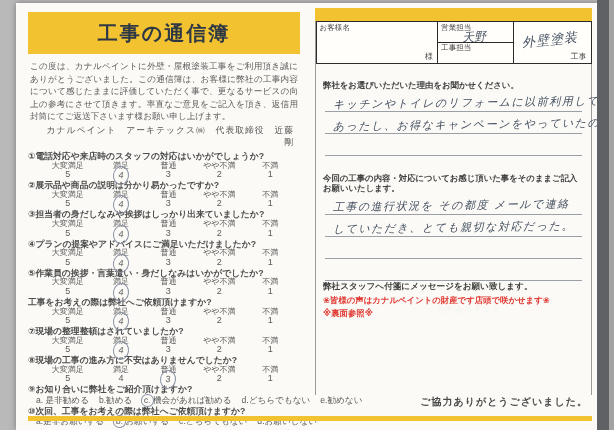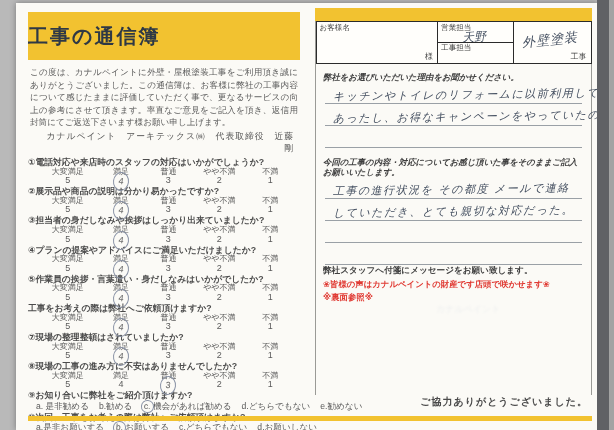--- a/index.html
+++ b/index.html
@@ -13,21 +13,21 @@
   .edge-shadow{position:absolute;top:0;height:430px;left:597px;width:12px;background:#606165;}
   .edge-light{position:absolute;top:0;height:430px;left:609px;width:5px;background:#a3a3a3;}
   .paper{
     position:absolute;left:16px;top:3px;width:582px;height:427px;
     background:#fbfaf6;box-shadow:0 0 6px rgba(0,0,0,.35);
   }
 
   
   .left-col{position:absolute;left:12px;top:0;width:272px;}
   .title-bar{
-    margin-top:9px;height:48px;display:flex;align-items:center;
+    margin-top:9px;height:42px;display:flex;align-items:center;justify-content:center;
   }
   .title-bar span{font-size:20px;font-weight:bold;color:#2e3845;letter-spacing:2px;}
   .intro{
     margin:6px 2px 0 2px;font-size:8.6px;line-height:12.6px;color:#5a5a5a;
     text-align:justify;
   }
   .signature{margin:2px 6px 0 0;font-size:8.8px;color:#555;text-align:right;letter-spacing:1px;}
   .questions{margin-top:3px;}
   .q-block{margin-bottom:1px;}
   .q-heading{font-size:8.8px;line-height:9.6px;font-weight:bold;color:#4c4c4c;}
@@ -66,21 +66,21 @@
   .ct-mid{position:relative;border-left:1.2px solid #2b2b2b;border-right:1.2px solid #2b2b2b;}
   .ct-mid-split{position:absolute;left:0;right:0;top:50%;border-top:1px solid #2b2b2b;}
   .ct-mid .ct-label2{position:absolute;left:3px;top:52%;font-size:7.6px;color:#444;}
   .hand{
     font-family:"DejaVu Serif",serif;font-style:italic;color:#455061;
   }
   .ct-sales-hand{position:absolute;left:24px;top:7px;font-size:12px;transform:rotate(-3deg);}
   .ct-type-hand{position:absolute;left:8px;top:9px;font-size:13px;transform:rotate(-6deg);letter-spacing:1px;}
   .sec{padding:0 7px;}
   .sec-heading{font-size:8.4px;font-weight:bold;color:#3f3f3f;line-height:10px;}
-  .sec-heading.mt{margin-top:9px;font-style:italic;}
+  .sec-heading.mt{margin-top:17px;}
   .hand-line{
     height:20px;border-bottom:1px solid #9aa0a6;margin:0 2px;
     font-size:11px;display:flex;align-items:flex-end;padding:0 4px 1px 8px;
     letter-spacing:1.5px;white-space:nowrap;overflow:visible;
   }
   .hand-line .hand{transform:rotate(-0.8deg);}
   .msg-heading{font-size:8.6px;font-weight:bold;color:#3f3f3f;}
   .red-note{margin-top:2px;font-size:8.4px;font-weight:bold;color:#e03a33;}
   .thanks{
     position:absolute;right:10px;top:392px;font-size:10px;font-weight:bold;color:#4a4a4a;

